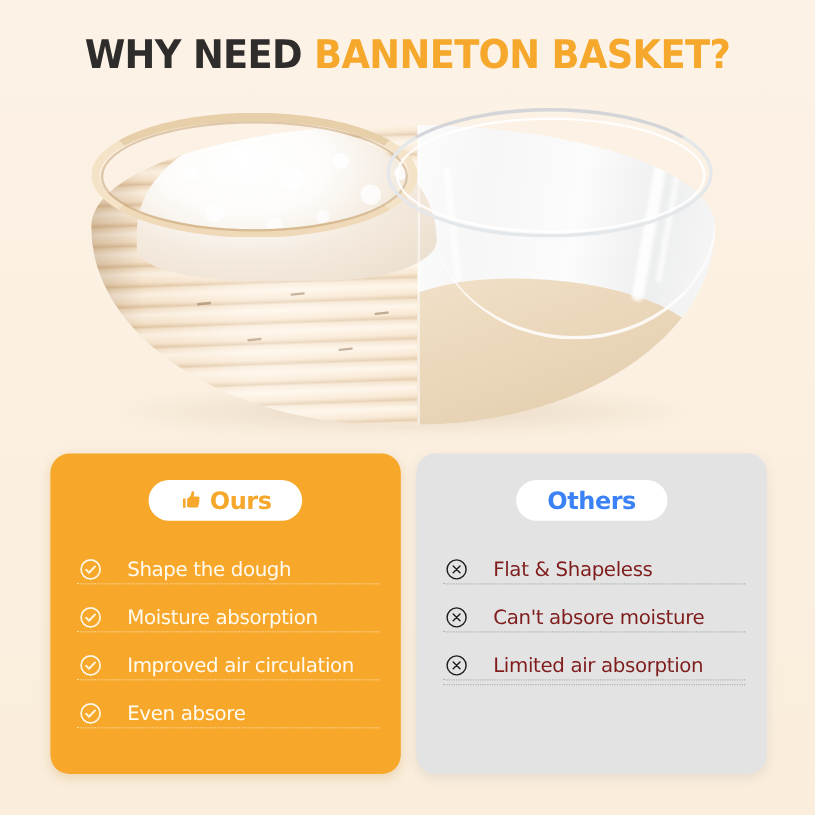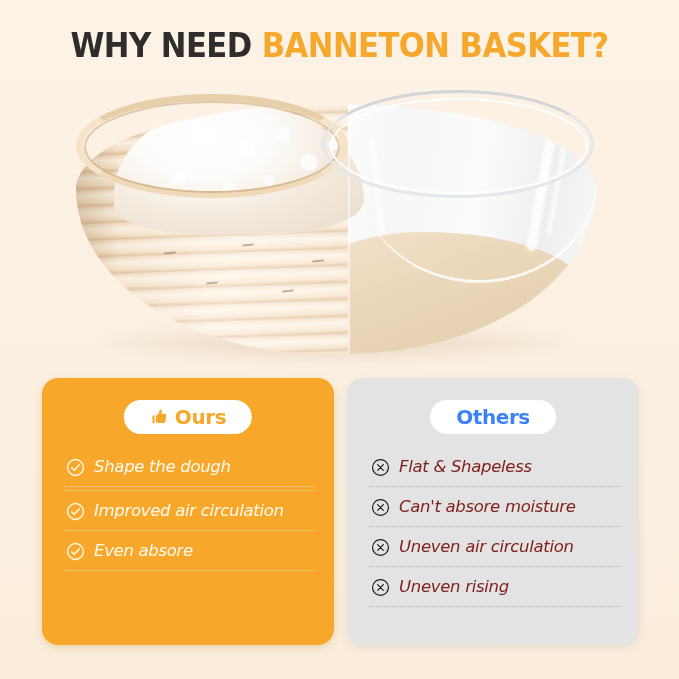--- a/index.html
+++ b/index.html
@@ -315,25 +315,24 @@
 
   .list {
     position: absolute;
     left: 22px;
     right: 18px;
     top: 72px;
   }
   .row {
     position: relative;
     display: flex;
-    align-items: center;
-    gap: 9px;
+    align-items: flex-end;
+    gap: 21px;
     height: 34px;
     padding-left: 2px;
-    font-style: italic;
   }
   .row-text {
     font-family: "DejaVu Sans", sans-serif;
     font-size: 16.5px;
     letter-spacing: -0.3px;
     line-height: 18px;
     white-space: nowrap;
   }
   .panel-ours .row-text {
     color: #fffaf0;
@@ -420,20 +419,27 @@
 
         <div class="row">
           <svg class="mark" viewBox="0 0 24 24" aria-hidden="true">
             <circle cx="12" cy="12" r="10" fill="none" stroke="#fff6e6" stroke-width="1.8"></circle>
             <path d="M7.2 12.3l3.2 3.2 6.3-6.6" fill="none" stroke="#fff6e6" stroke-width="2" stroke-linecap="round" stroke-linejoin="round"></path>
           </svg>
           <span class="row-text">Shape the dough</span>
         </div>
         <div class="divider"></div>
 
+        <div class="row">
+          <svg class="mark" viewBox="0 0 24 24" aria-hidden="true">
+            <circle cx="12" cy="12" r="10" fill="none" stroke="#fff6e6" stroke-width="1.8"></circle>
+            <path d="M7.2 12.3l3.2 3.2 6.3-6.6" fill="none" stroke="#fff6e6" stroke-width="2" stroke-linecap="round" stroke-linejoin="round"></path>
+          </svg>
+          <span class="row-text">Moisture absorption</span>
+        </div>
         <div class="divider"></div>
 
         <div class="row">
           <svg class="mark" viewBox="0 0 24 24" aria-hidden="true">
             <circle cx="12" cy="12" r="10" fill="none" stroke="#fff6e6" stroke-width="1.8"></circle>
             <path d="M7.2 12.3l3.2 3.2 6.3-6.6" fill="none" stroke="#fff6e6" stroke-width="2" stroke-linecap="round" stroke-linejoin="round"></path>
           </svg>
           <span class="row-text">Improved air circulation</span>
         </div>
         <div class="divider"></div>
@@ -472,29 +478,22 @@
           </svg>
           <span class="row-text">Can't absore moisture</span>
         </div>
         <div class="divider"></div>
 
         <div class="row">
           <svg class="mark" viewBox="0 0 24 24" aria-hidden="true">
             <circle cx="12" cy="12" r="10" fill="none" stroke="#1d1d1d" stroke-width="1.5"></circle>
             <path d="M8.4 8.4l7.2 7.2M15.6 8.4l-7.2 7.2" fill="none" stroke="#1d1d1d" stroke-width="1.5" stroke-linecap="round"></path>
           </svg>
-          <span class="row-text">Uneven air circulation</span>
-        </div>
-        <div class="divider"></div>
-
-        <div class="row">
-          <svg class="mark" viewBox="0 0 24 24" aria-hidden="true">
-            <circle cx="12" cy="12" r="10" fill="none" stroke="#1d1d1d" stroke-width="1.5"></circle>
-            <path d="M8.4 8.4l7.2 7.2M15.6 8.4l-7.2 7.2" fill="none" stroke="#1d1d1d" stroke-width="1.5" stroke-linecap="round"></path>
-          </svg>
-          <span class="row-text">Uneven rising</span>
-        </div>
+          <span class="row-text">Limited air absorption</span>
+        </div>
+        <div class="divider"></div>
+
         <div class="divider"></div>
       </div>
     </div>
 
   </div>
 </div>
 
 </body></html>

